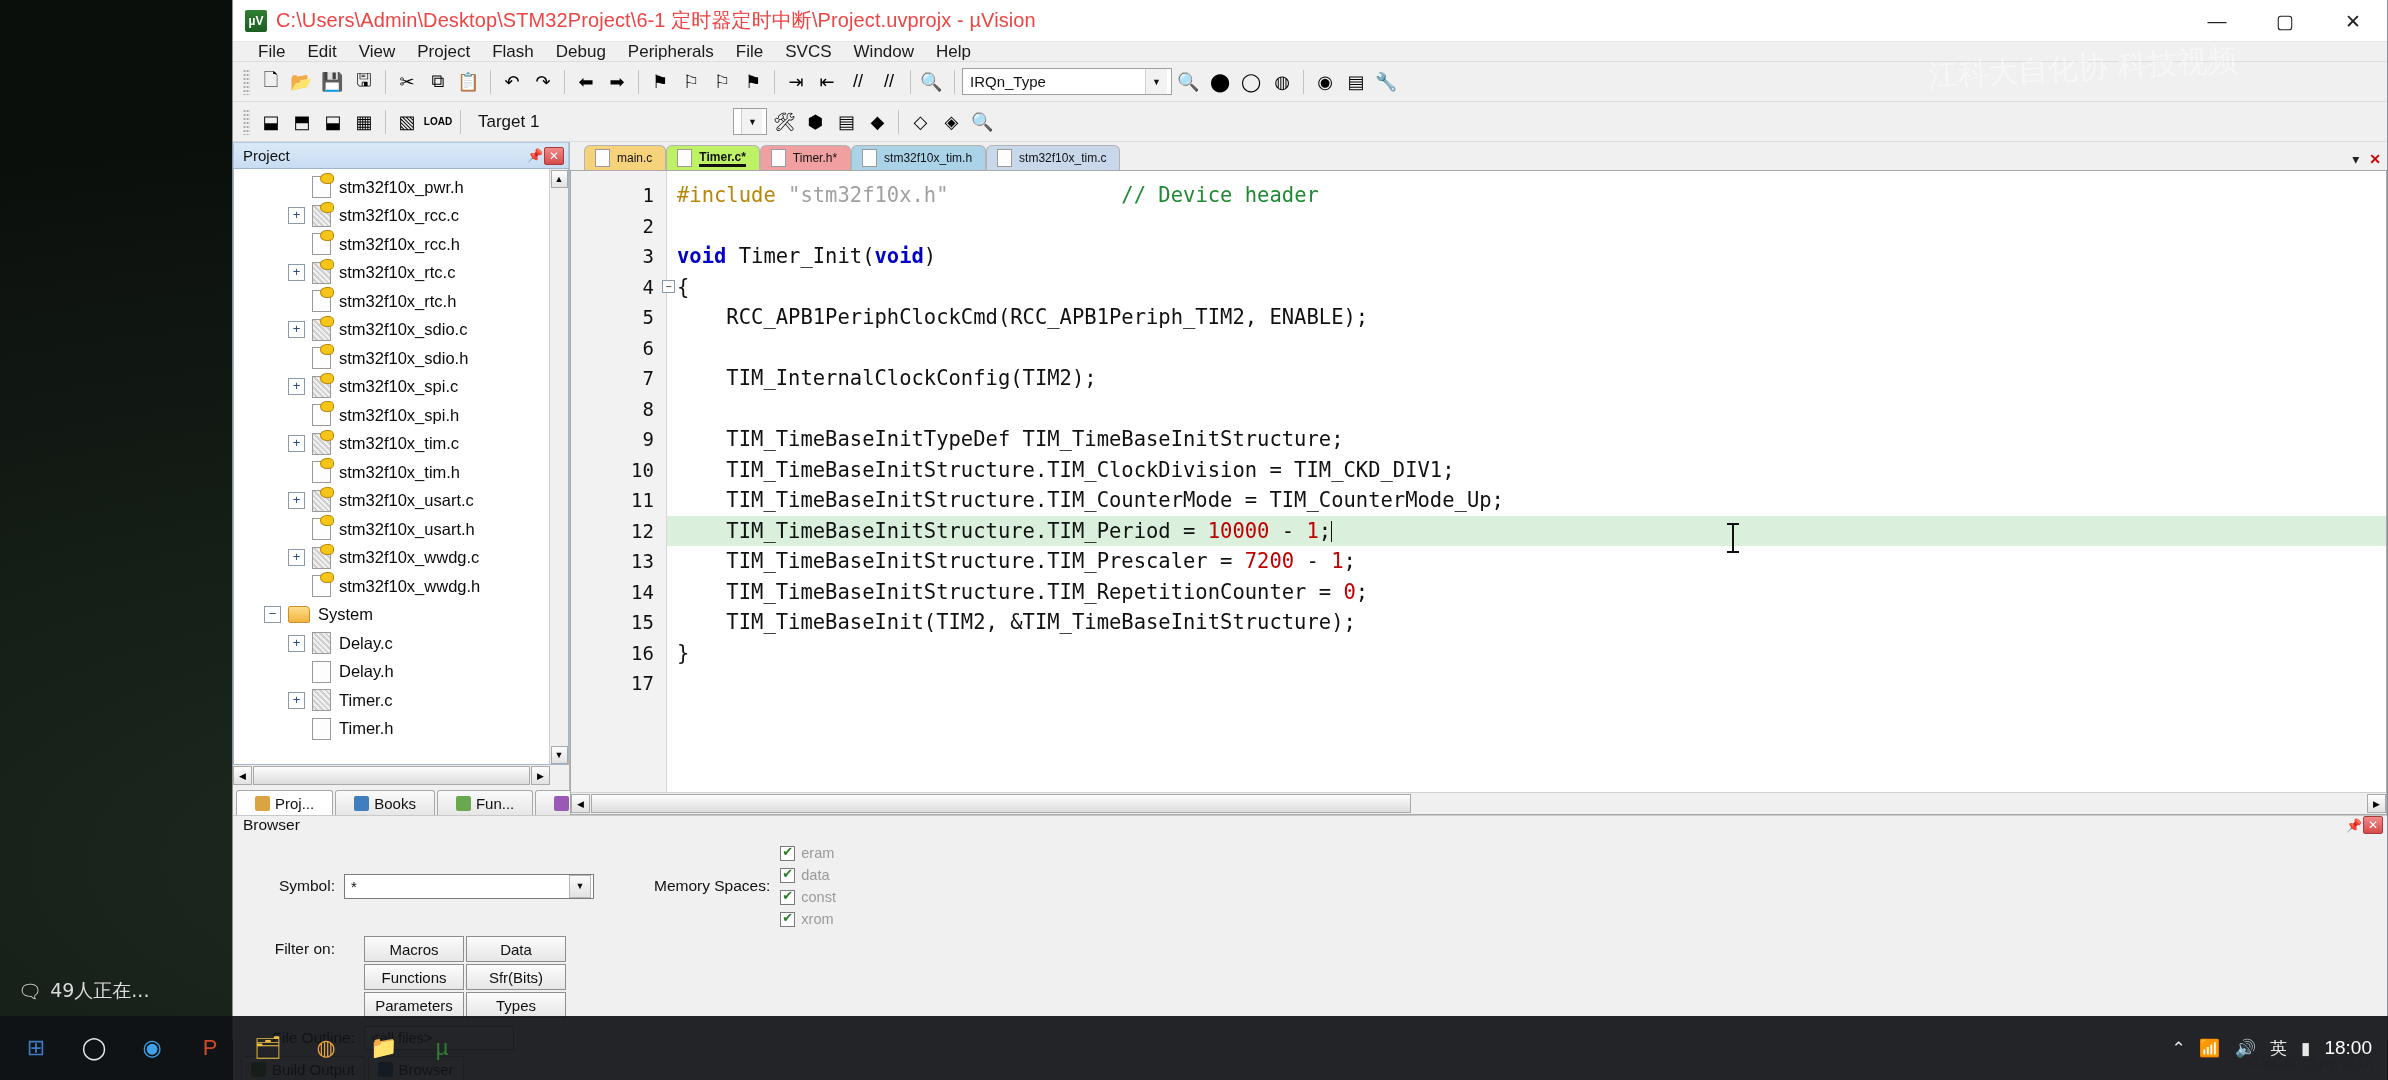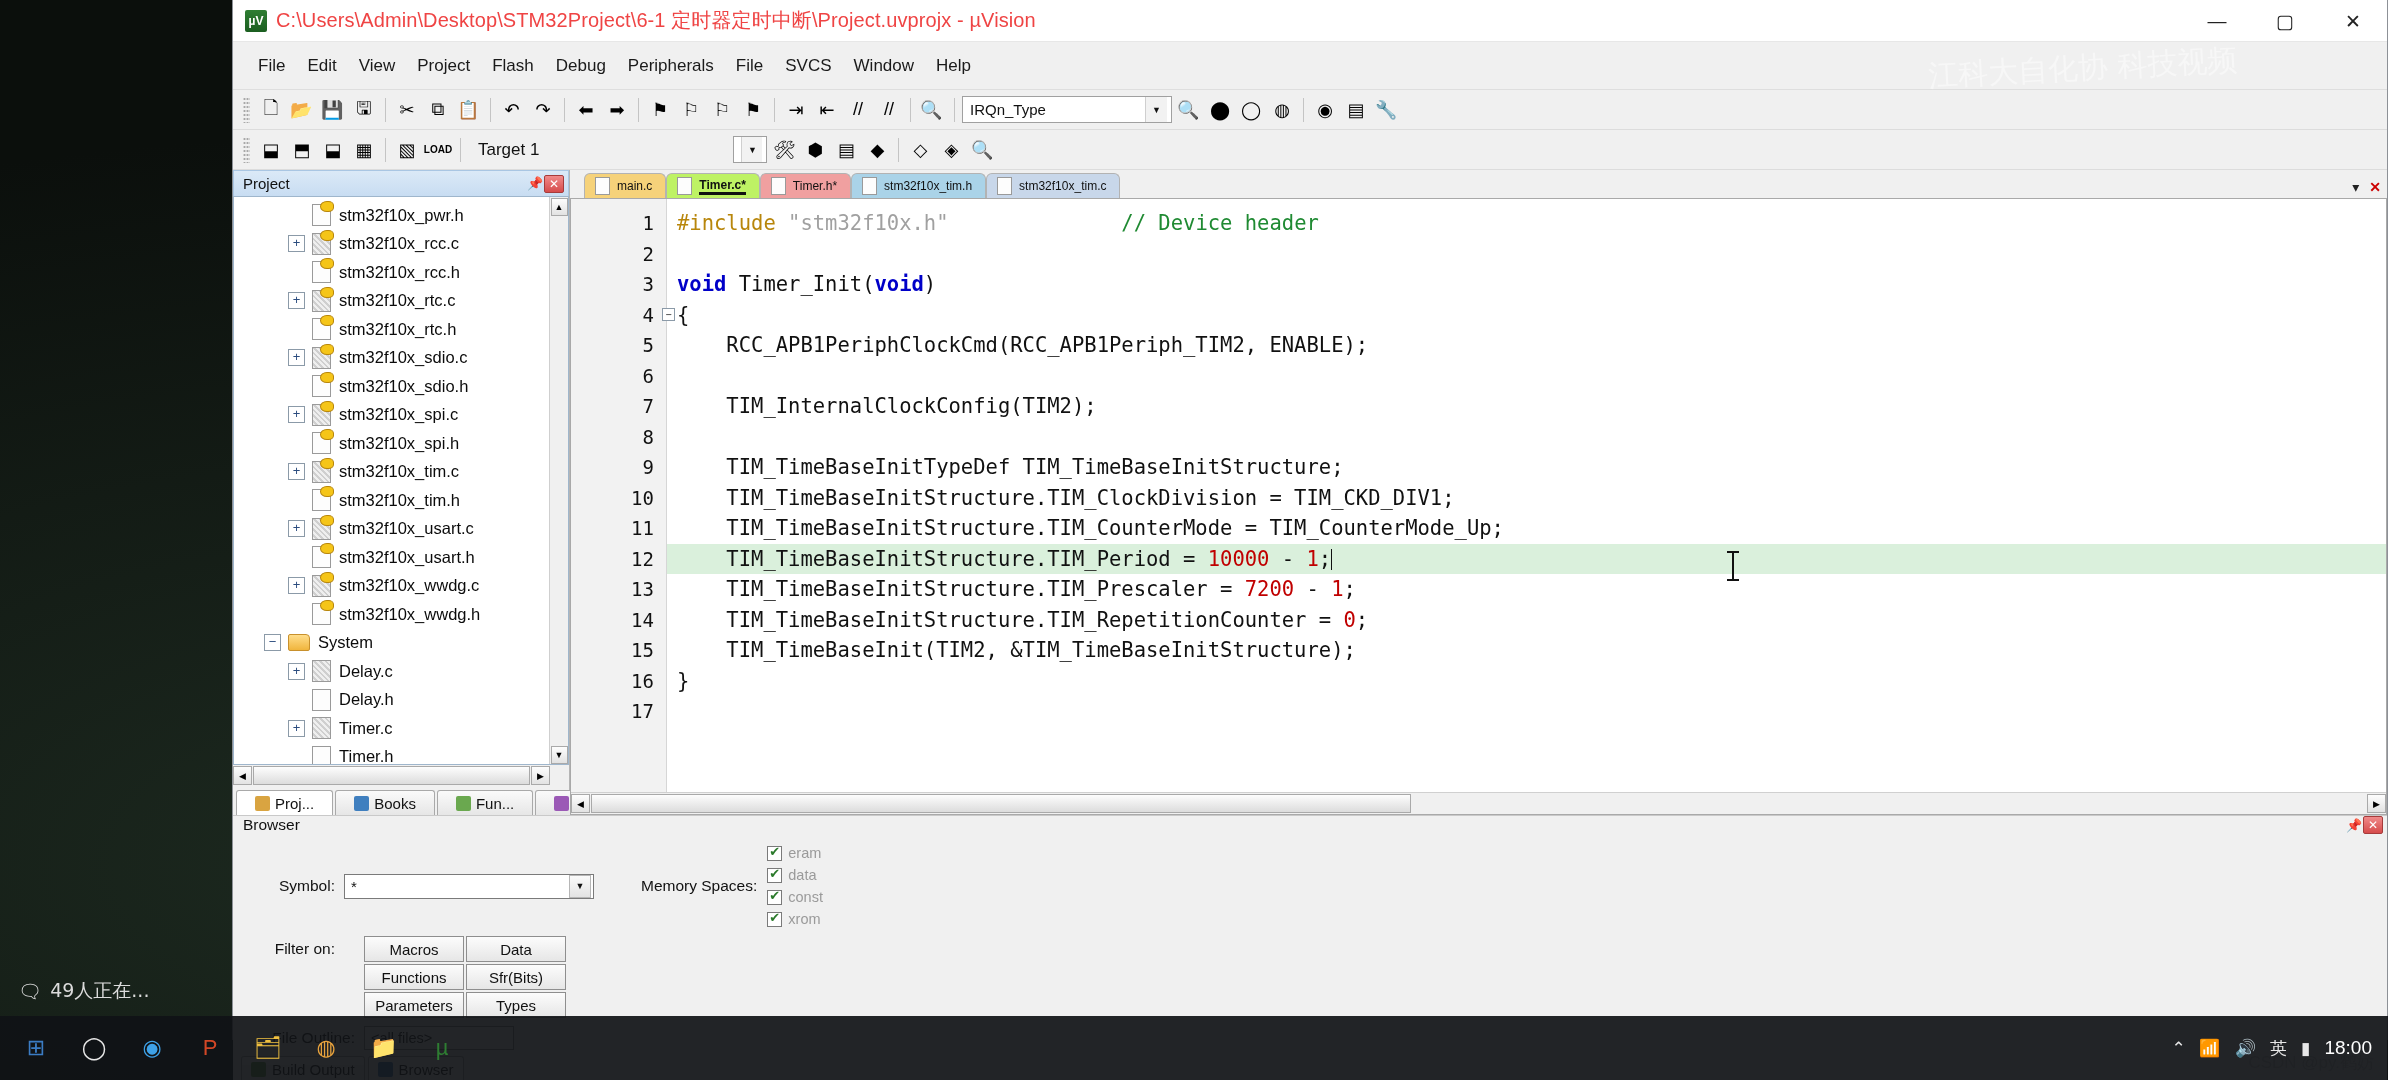--- a/index.html
+++ b/index.html
@@ -24,21 +24,21 @@
   .tb-icon { width:22px; height:22px; margin-left:12px; margin-right:9px;
              background:linear-gradient(#2e7d32,#1b5e20); border-radius:2px;
              color:#fff; font-size:12px; font-weight:bold; line-height:22px; text-align:center;
              font-family:"Liberation Sans", sans-serif; }
   .tb-title { font-size:20px; color:#ef4444; letter-spacing:0.1px; white-space:nowrap; }
   .wbtns { position:absolute; right:0; top:0; height:42px; display:flex; }
   .wbtn { width:68px; height:42px; display:flex; align-items:center; justify-content:center;
           color:#222; font-size:19px; }
 
   
-  .menubar { height:48px; background:#f0f0f0; display:flex; align-items:center;
+  .menubar { height:20px; background:#f0f0f0; display:flex; align-items:center;
              padding-left:14px; border-bottom:1px solid #dedede; }
   .menuitem { font-size:17px; color:#1a1a1a; padding:3px 11px; white-space:nowrap; }
 
   
   .toolbar { height:40px; background:#f0f0f0; display:flex; align-items:center;
              padding-left:6px; border-bottom:1px solid #dcdcdc; gap:2px; }
   .grip { width:7px; height:26px; margin:0 4px;
           background-image:radial-gradient(circle, #a8a8a8 1px, transparent 1.2px);
           background-size:3px 4px; }
   .tbtn { width:30px; height:30px; display:flex; align-items:center; justify-content:center;
@@ -133,21 +133,21 @@
   .bhdr { height:26px; display:flex; align-items:center; padding:0 4px 0 10px; font-size:15.5px;
           color:#111; background:#f0f0f0; border-top:1px solid #c9c9c9; }
   .bbody { flex:1; background:#f0f0f0; position:relative; padding:8px 0 0 10px; font-size:15px; color:#111;}
   .brow { display:flex; align-items:center; margin-bottom:6px; }
   .blabel { width:92px; text-align:right; margin-right:9px; font-size:15.5px; }
   .binput { height:25px; width:250px; border:1px solid #7a7a7a; background:#fff; display:flex; align-items:center;
             padding:0 2px 0 6px; font-size:15px; }
   .binput .arrow { width:22px; height:23px; background:linear-gradient(#fafafa,#e3e3e3);
             border:1px solid #b6b6b6; display:flex; align-items:center; justify-content:center;
             font-size:9px; margin-left:auto;}
-  .msp { margin-left:47px; font-size:15.5px;text-align:center; }
+  .msp { margin-left:60px; font-size:15.5px;text-align:center; }
   .chk { width:15px; height:15px; border:1px solid #7a7a7a; background:#fff; position:relative; margin-right:6px;}
   .chk:after { content:"✔"; position:absolute; left:1px; top:-3px; font-size:13px; color:#2b7a2b; }
   .chkrow { display:flex; align-items:center; font-size:14.5px; color:#9a9a9a; height:22px;}
   .fbtn { height:26px; border:1px solid #8e8e8e; background:linear-gradient(#fcfcfc,#e6e6e6);
           display:flex; align-items:center; justify-content:center; font-size:15px; color:#111;}
   .outline-in { height:24px; border:1px solid #8e8e8e; background:#fff; font-size:14.5px;
           display:flex; align-items:center; padding-left:6px; color:#222;}
   .btabs { height:30px; display:flex; align-items:flex-end; gap:3px; padding-left:8px; background:#f0f0f0;}
   .btab { height:26px; display:flex; align-items:center; gap:6px; padding:0 9px; font-size:15px;
           background:linear-gradient(#fafafa,#e6e6e6); border:1px solid #a9a9a9; border-bottom:none;

